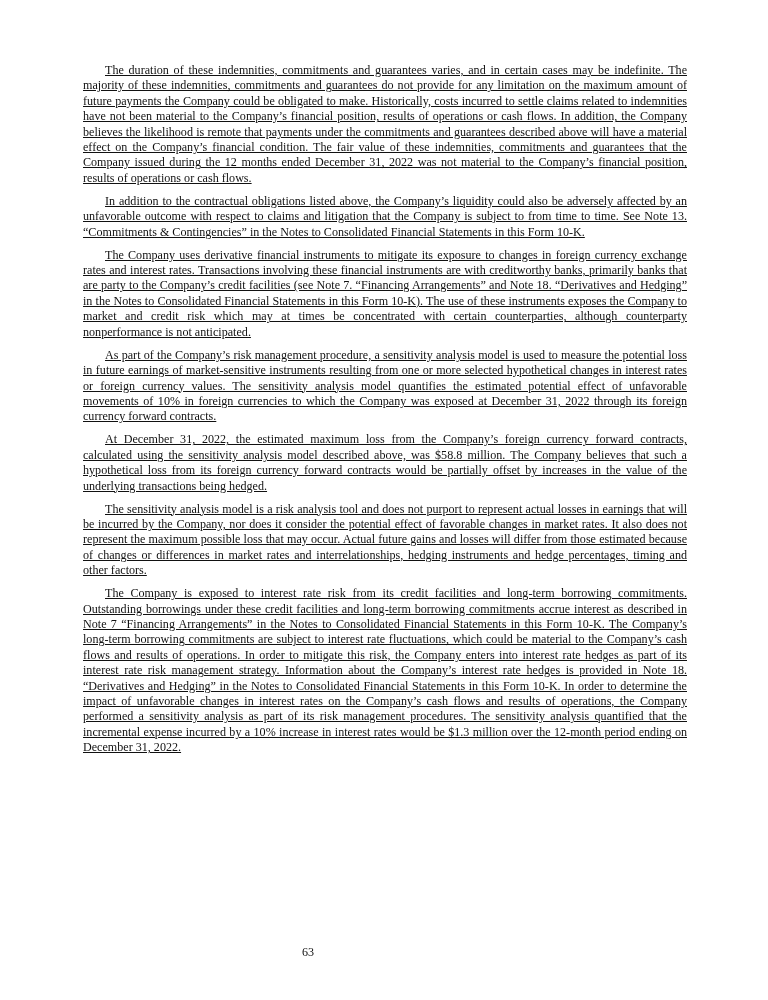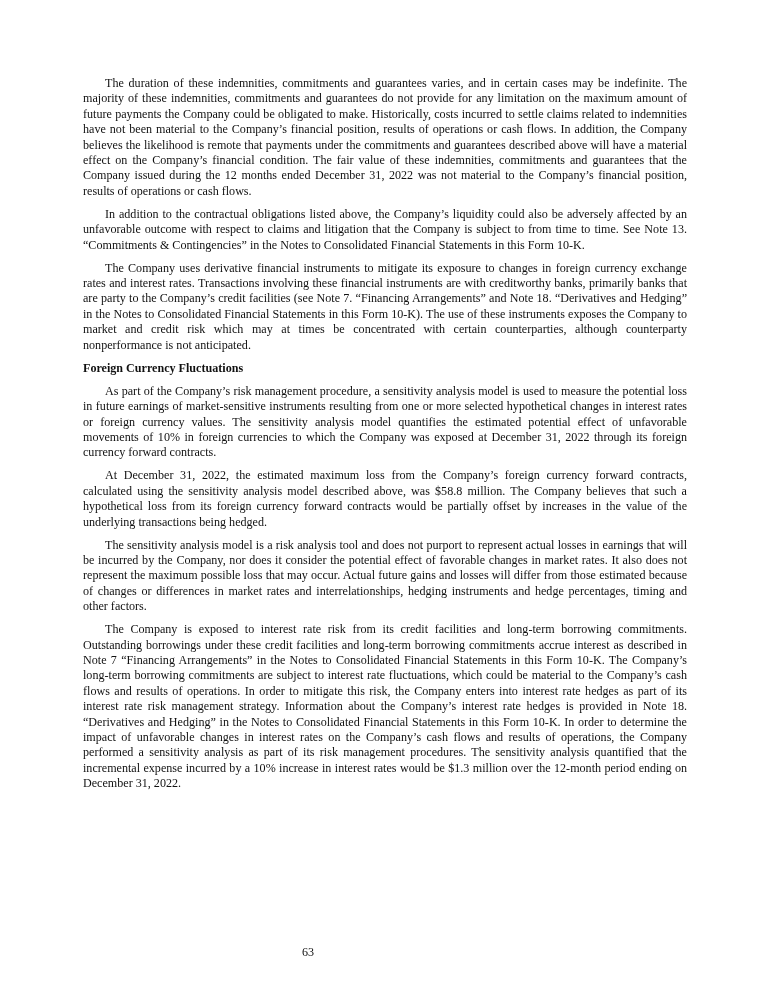--- a/index.html
+++ b/index.html
@@ -11,24 +11,25 @@
       width: 768px;
       height: 1000px;
       position: relative;
       overflow: hidden;
       font-family: "Liberation Serif", "DejaVu Serif", serif;
       color: #111111;
     }
     .page {
       position: absolute;
       left: 83px;
-      top: 76px;
+      top: 63px;
       width: 604px;
       font-size: 12.1px;
       line-height: 15.4px;
+      text-decoration: underline;
     }
     .para {
       margin: 0 0 7.6px 0;
       text-align: justify;
       text-indent: 22px;
       hyphens: none;
     }
     .heading {
       margin: 0 0 7.6px 0;
       font-weight: bold;
@@ -49,21 +50,20 @@
 </head>
 <body>
 
 <div class="page">
 
   <p class="para">The duration of these indemnities, commitments and guarantees varies, and in certain cases may be indefinite. The majority of these indemnities, commitments and guarantees do not provide for any limitation on the maximum amount of future payments the Company could be obligated to make. Historically, costs incurred to settle claims related to indemnities have not been material to the Company’s financial position, results of operations or cash flows. In addition, the Company believes the likelihood is remote that payments under the commitments and guarantees described above will have a material effect on the Company’s financial condition. The fair value of these indemnities, commitments and guarantees that the Company issued during the 12 months ended December 31, 2022 was not material to the Company’s financial position, results of operations or cash flows.</p>
   <p class="para">In addition to the contractual obligations listed above, the Company’s liquidity could also be adversely affected by an unfavorable outcome with respect to claims and litigation that the Company is subject to from time to time. See Note 13. “Commitments &amp; Contingencies” in the Notes to Consolidated Financial Statements in this Form 10-K.</p>
 
   <p class="para">The Company uses derivative financial instruments to mitigate its exposure to changes in foreign currency exchange rates and interest rates. Transactions involving these financial instruments are with creditworthy banks, primarily banks that are party to the Company’s credit facilities (see Note 7. “Financing Arrangements” and Note 18. “Derivatives and Hedging” in the Notes to Consolidated Financial Statements in this Form 10-K). The use of these instruments exposes the Company to market and credit risk which may at times be concentrated with certain counterparties, although counterparty nonperformance is not anticipated.</p>
 
-  <div class="heading">Foreign Currency Fluctuations</div>
   <p class="para">As part of the Company’s risk management procedure, a sensitivity analysis model is used to measure the potential loss in future earnings of market-sensitive instruments resulting from one or more selected hypothetical changes in interest rates or foreign currency values. The sensitivity analysis model quantifies the estimated potential effect of unfavorable movements of 10% in foreign currencies to which the Company was exposed at December 31, 2022 through its foreign currency forward contracts.</p>
   <p class="para">At December 31, 2022, the estimated maximum loss from the Company’s foreign currency forward contracts, calculated using the sensitivity analysis model described above, was $58.8 million. The Company believes that such a hypothetical loss from its foreign currency forward contracts would be partially offset by increases in the value of the underlying transactions being hedged.</p>
   <p class="para">The sensitivity analysis model is a risk analysis tool and does not purport to represent actual losses in earnings that will be incurred by the Company, nor does it consider the potential effect of favorable changes in market rates. It also does not represent the maximum possible loss that may occur. Actual future gains and losses will differ from those estimated because of changes or differences in market rates and interrelationships, hedging instruments and hedge percentages, timing and other factors.</p>
 
   <p class="para">The Company is exposed to interest rate risk from its credit facilities and long-term borrowing commitments. Outstanding borrowings under these credit facilities and long-term borrowing commitments accrue interest as described in Note 7 “Financing Arrangements” in the Notes to Consolidated Financial Statements in this Form 10-K. The Company’s long-term borrowing commitments are subject to interest rate fluctuations, which could be material to the Company’s cash flows and results of operations. In order to mitigate this risk, the Company enters into interest rate hedges as part of its interest rate risk management strategy. Information about the Company’s interest rate hedges is provided in Note 18. “Derivatives and Hedging” in the Notes to Consolidated Financial Statements in this Form 10-K. In order to determine the impact of unfavorable changes in interest rates on the Company’s cash flows and results of operations, the Company performed a sensitivity analysis as part of its risk management procedures. The sensitivity analysis quantified that the incremental expense incurred by a 10% increase in interest rates would be $1.3 million over the 12-month period ending on December 31, 2022.</p>
 
 </div>
 
 <div class="page-number">63</div>
 

